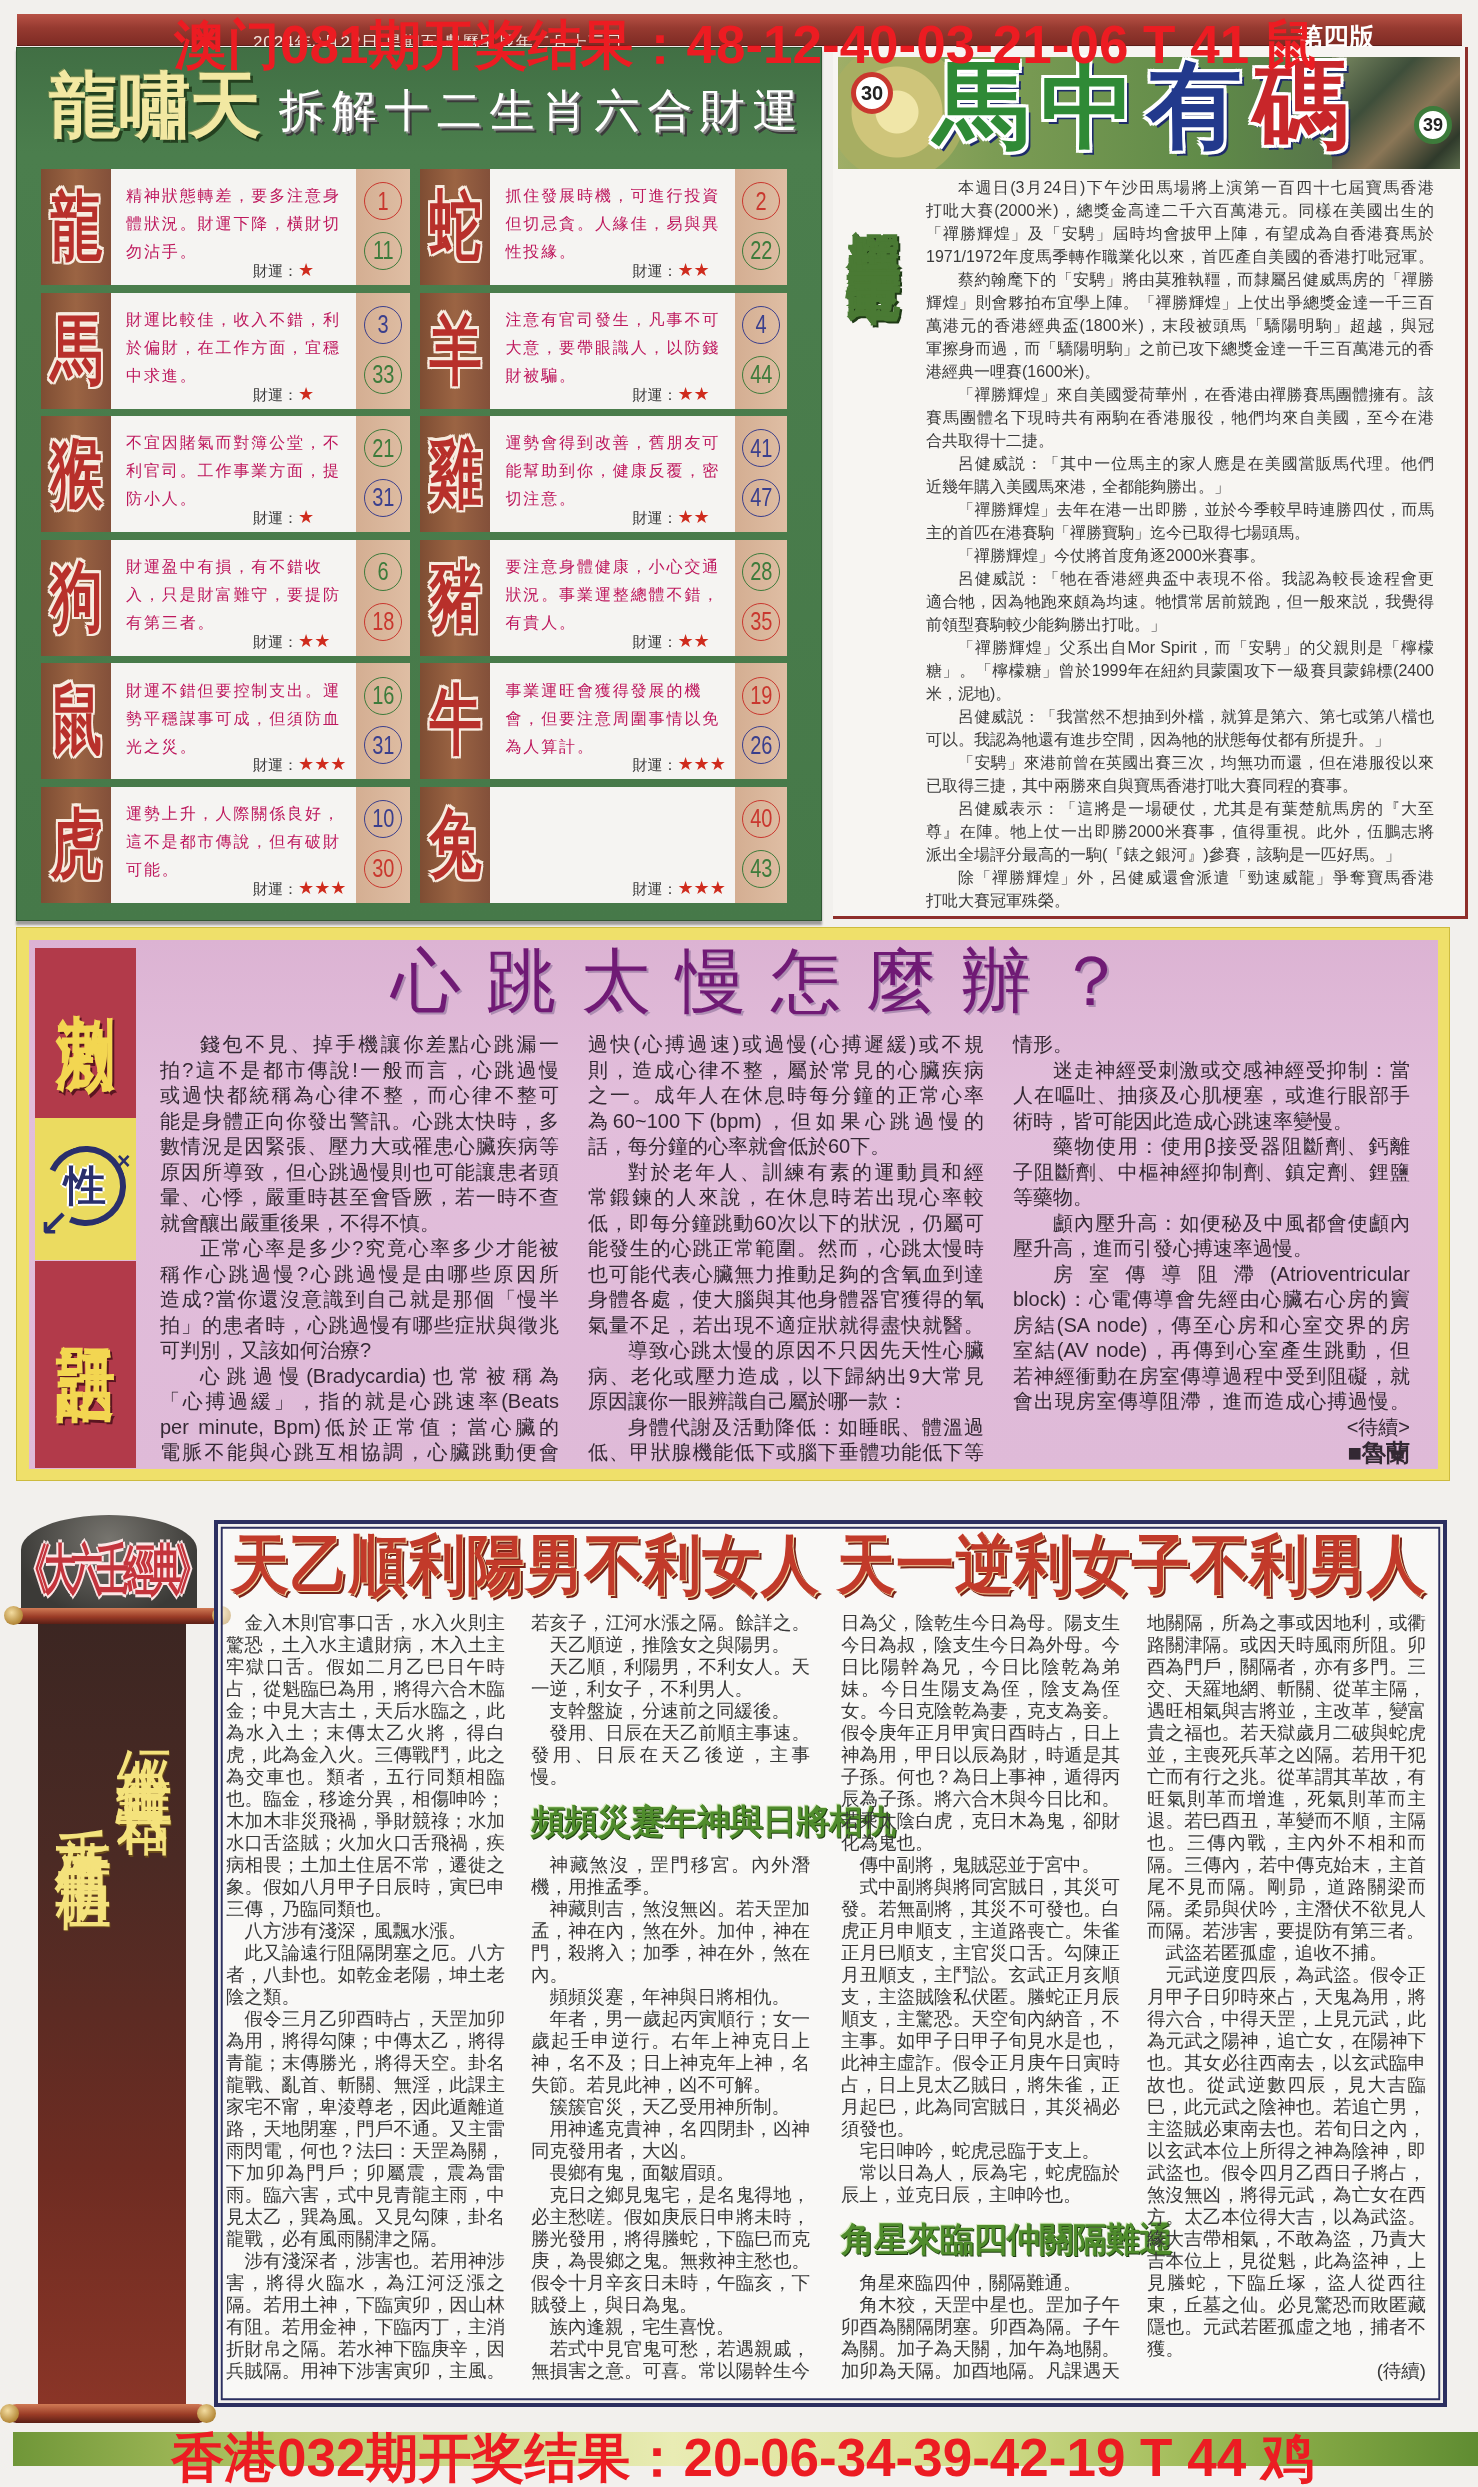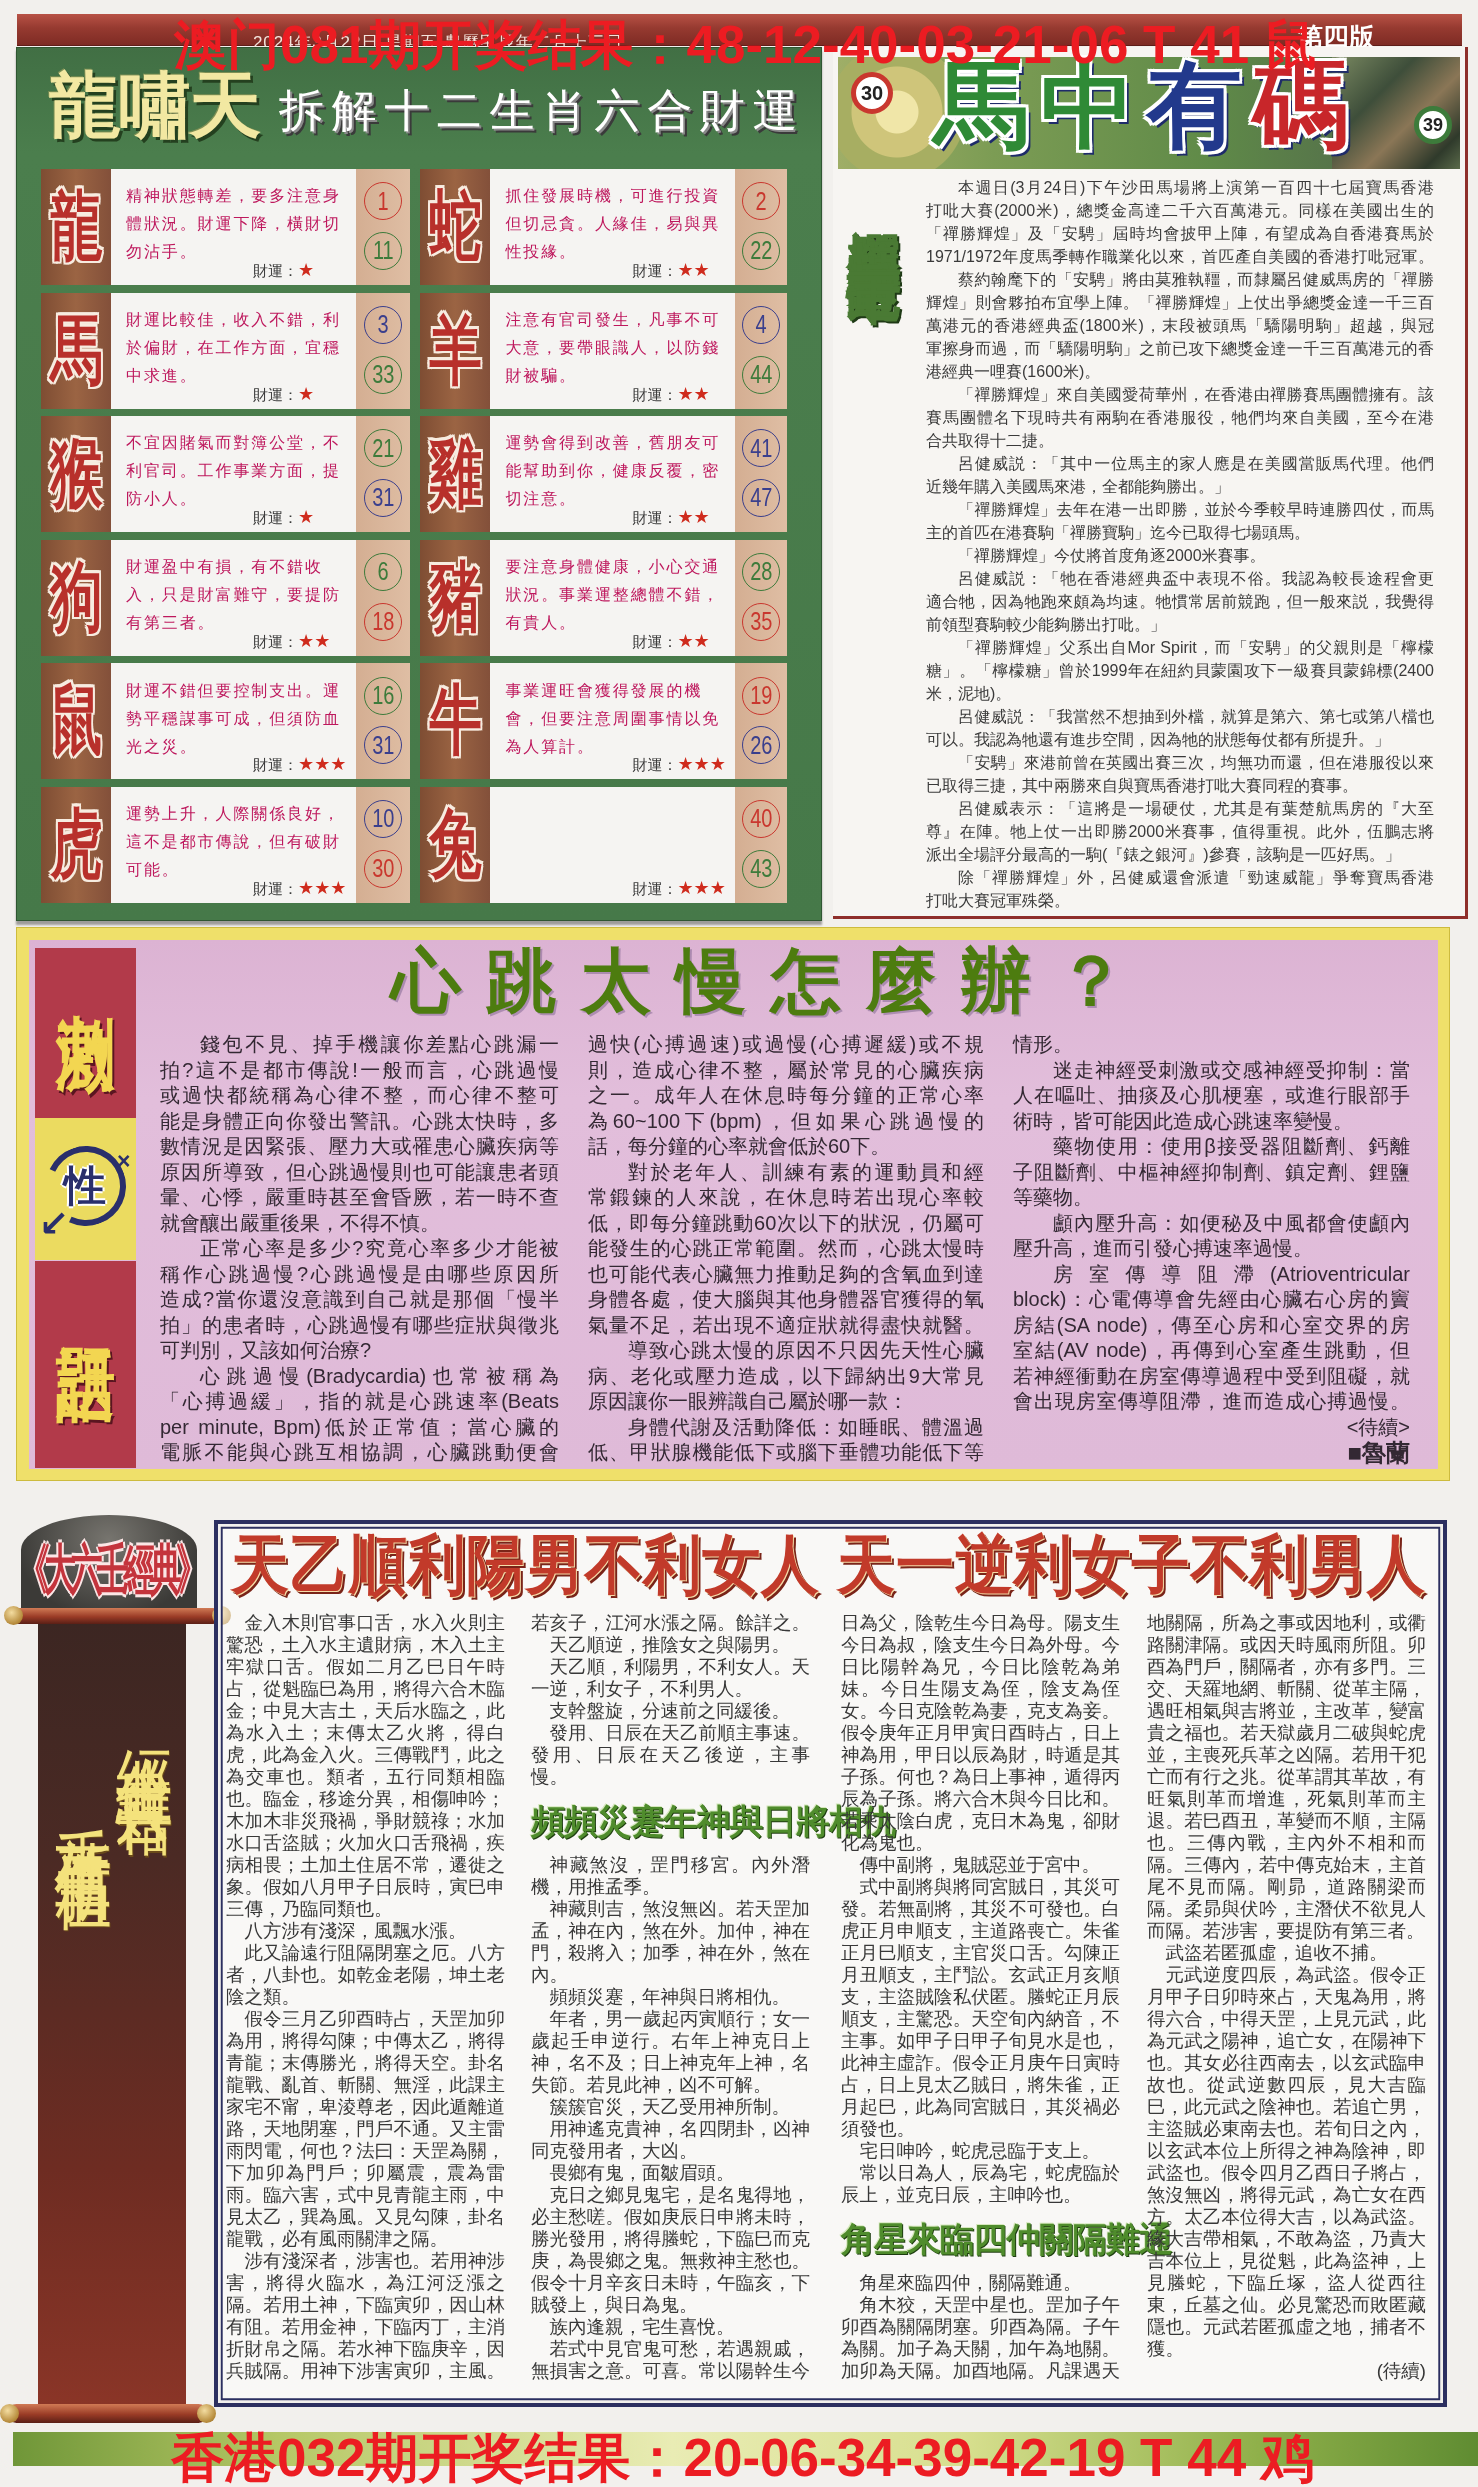--- a/index.html
+++ b/index.html
@@ -57,21 +57,21 @@
 #lab-bot{left:35px;top:1261px;width:101px;height:207px;background:#b23a4a;overflow:hidden}
 .labtxt{position:absolute;left:0;width:101px;writing-mode:vertical-rl;text-orientation:upright;font-size:59px;font-weight:bold;color:#f3d651;line-height:101px;letter-spacing:3.8px;transform:scaleY(1.3);transform-origin:top;text-shadow:1.9px 1.9px 0 #5a1520}
 #lab-top .labtxt{top:3.8px}
 #lab-bot .labtxt{top:21px}
 .logo-ring{position:absolute;left:11.4px;top:28.4px;width:80px;height:80px;border:6.6px solid #2a2f6b;border-left-color:transparent;border-radius:50%;transform:rotate(-20deg)}
 .logo-char{position:absolute;left:29px;top:44px;font-size:42px;line-height:47px;font-weight:bold;color:#2a2f6b;text-shadow:-1.9px 0 #fff,1.9px 0 #fff,0 1.9px #fff,0 -1.9px #fff}
 .logo-arrow{position:absolute;left:3.8px;top:87px;font-size:36px;line-height:38px;font-weight:bold;color:#2a2f6b}
 .logo-arrow::before{content:"\2199"}
 .logo-x{position:absolute;left:82px;top:32px;font-size:23px;line-height:23px;font-weight:bold;color:#2a2f6b}
 .logo-x::before{content:"\00D7"}
-#mtitle{left:391px;top:942px;font-size:70px;line-height:78px;letter-spacing:25px;white-space:nowrap;font-family:"DejaVu Serif","Liberation Serif",serif;font-weight:bold;color:#4d7c0f;text-shadow:1.9px 1.9px 0 rgba(80,60,110,.35)}
+#mtitle{left:391px;top:942px;font-size:70px;line-height:78px;letter-spacing:25px;white-space:nowrap;font-family:"DejaVu Serif","Liberation Serif",serif;font-weight:normal;color:#701a75;text-shadow:1.9px 1.9px 0 rgba(80,60,110,.35)}
 .mcol{top:1032px;--lh:25.5px;font-size:20px;color:#332833}
 #mc1{left:160px;width:399px}#mc2{left:588px;width:396px}#mc3{left:1013px;width:397px}
 
 
 #lframe{left:214px;top:1520px;width:1233px;height:887px;border:4.7px solid #2c2f60;background:rgba(255,255,255,.5);box-shadow:inset 0 0 0 2.8px #f2f0ed,inset 0 0 0 4.7px #2c2f60}
 #lhead{left:231px;top:1528px;font-size:58px;line-height:66px;font-weight:bold;color:#c23a2a;letter-spacing:0.9px;white-space:nowrap;transform:scaleY(1.12);transform-origin:top left;text-shadow:0.9px 0.9px 0 #f6dca8,2.8px 2.8px 0 #7a2418}
 .lcol{top:1612px;width:279px;--lh:22px;font-size:18.5px;color:#383838}
 #lc1{left:226px}#lc2{left:531px}#lc3{left:841px}#lc4{left:1147px}
 #dome{left:21px;top:1515px;width:176px;height:99px;background:radial-gradient(ellipse at 50% 25%,#77756f,#3b3a37 75%);border-radius:50% 50% 5.7px 5.7px/35% 35% 5.7px 5.7px}
 #stag{left:17px;top:1537px;width:186px;text-align:center;font-size:32px;line-height:38px;letter-spacing:-5.7px;font-weight:bold;color:#c4343c;white-space:nowrap;transform:scaleY(1.7);transform-origin:top;text-shadow:-1.9px 0 #fbe6e6,1.9px 0 #fbe6e6,0 -1.9px #fbe6e6,0 1.9px #fbe6e6}

